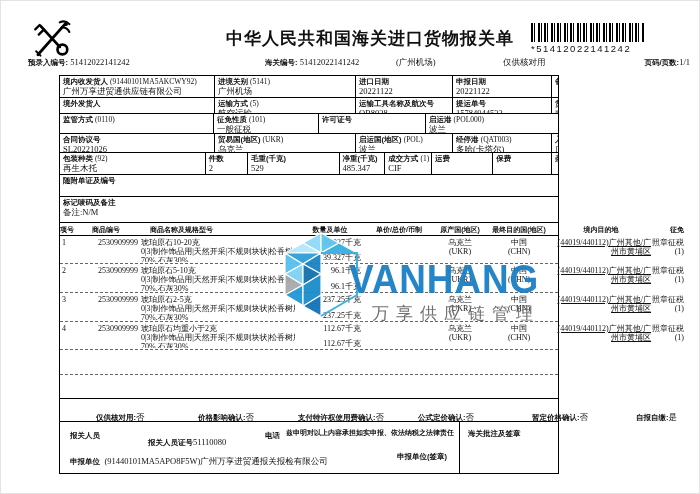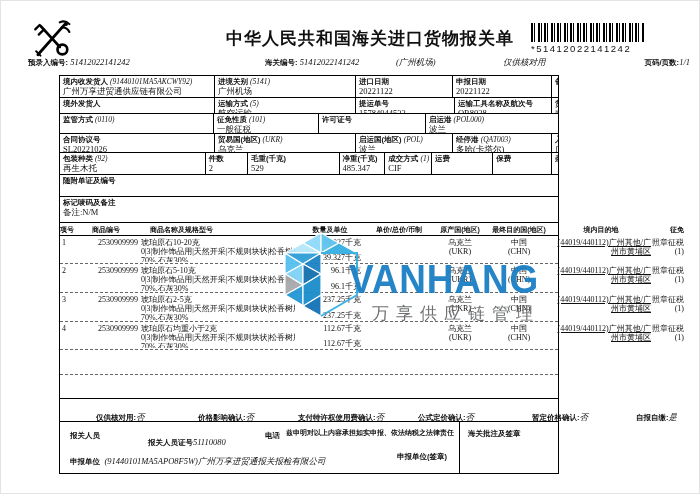--- a/index.html
+++ b/index.html
@@ -12,21 +12,21 @@
              font-family:Liberation Mono, monospace;
              font-size:17px;font-weight:bold;letter-spacing:1px;white-space:nowrap;}
   .bc-wrap{position:absolute;left:531px;top:23px;width:114px;}
   .bc{width:114px;height:19px;
       background:repeating-linear-gradient(90deg,#000 0px,#000 2px,#fff 2px,#fff 3px,#000 3px,#000 4px,#fff 4px,#fff 7px,#000 7px,#000 9px,#fff 9px,#fff 10px,#000 10px,#000 11px,#fff 11px,#fff 13px);}
   .bc-text{font-family:Liberation Sans, sans-serif;font-size:9.5px;
            letter-spacing:1.5px;margin-top:1px;white-space:nowrap;}
   .subhead{position:absolute;top:57px;left:0;width:700px;height:12px;font-size:8px;}
   .sh{position:absolute;white-space:nowrap;}
   .lab{font-weight:bold;font-size:7.5px;line-height:9px;white-space:nowrap;}
-  .code,.num{font-family:"Liberation Serif","DejaVu Serif",serif;font-weight:normal;font-size:7.5px;font-style:italic;}
+  .code,.num{font-family:"Liberation Serif","DejaVu Serif",serif;font-weight:normal;font-size:7.5px;}
   .num{font-size:8.5px;}
   .val{font-family:Liberation Serif, serif;font-size:8.5px;line-height:10px;white-space:nowrap;}
   
   .form{position:absolute;left:59px;top:75px;width:500px;border:1.6px solid #000;box-sizing:border-box;background:transparent;}
   .frow{display:flex;border-bottom:1px solid #000;box-sizing:border-box;}
   .cell{box-sizing:border-box;padding:1px 3px;overflow:hidden;}
   .cell + .cell{border-left:1px solid #000;}
   .w1{width:167px}.w2{width:153px}.w3{width:105px}.w4{width:107px}.w5{flex:1}
   .p1{width:167px}.p2{width:48px}.p3{width:105px}.p4{width:52px}.p5{width:53px}.p6{width:70px}.p7{width:67px}.p8{flex:1}
   .full{width:100%}
@@ -117,27 +117,27 @@
     </div>
 
     <div class="frow" style="height:16px">
       <div class="cell w1">
         <div class="lab">境外发货人</div>
       </div>
       <div class="cell w2">
         <div class="lab"><span>运输方式</span> <span class="code">(5)</span></div>
         <div class="val">航空运输</div>
       </div>
+      <div class="cell w3">
+        <div class="lab">运输工具名称及航次号</div>
+        <div class="val">QR8028</div>
+      </div>
       <div class="cell w4">
         <div class="lab">提运单号</div>
         <div class="val">15784944532</div>
-      </div>
-      <div class="cell w3">
-        <div class="lab">运输工具名称及航次号</div>
-        <div class="val">QR8028</div>
       </div>
       <div class="cell w5">
         <div class="lab">货物存放地点</div>
         <div class="val">南航货站</div>
       </div>
     </div>
 
     <div class="frow" style="height:20px">
       <div class="cell w2">
         <div class="lab"><span>监管方式</span> <span class="code">(0110)</span></div>

